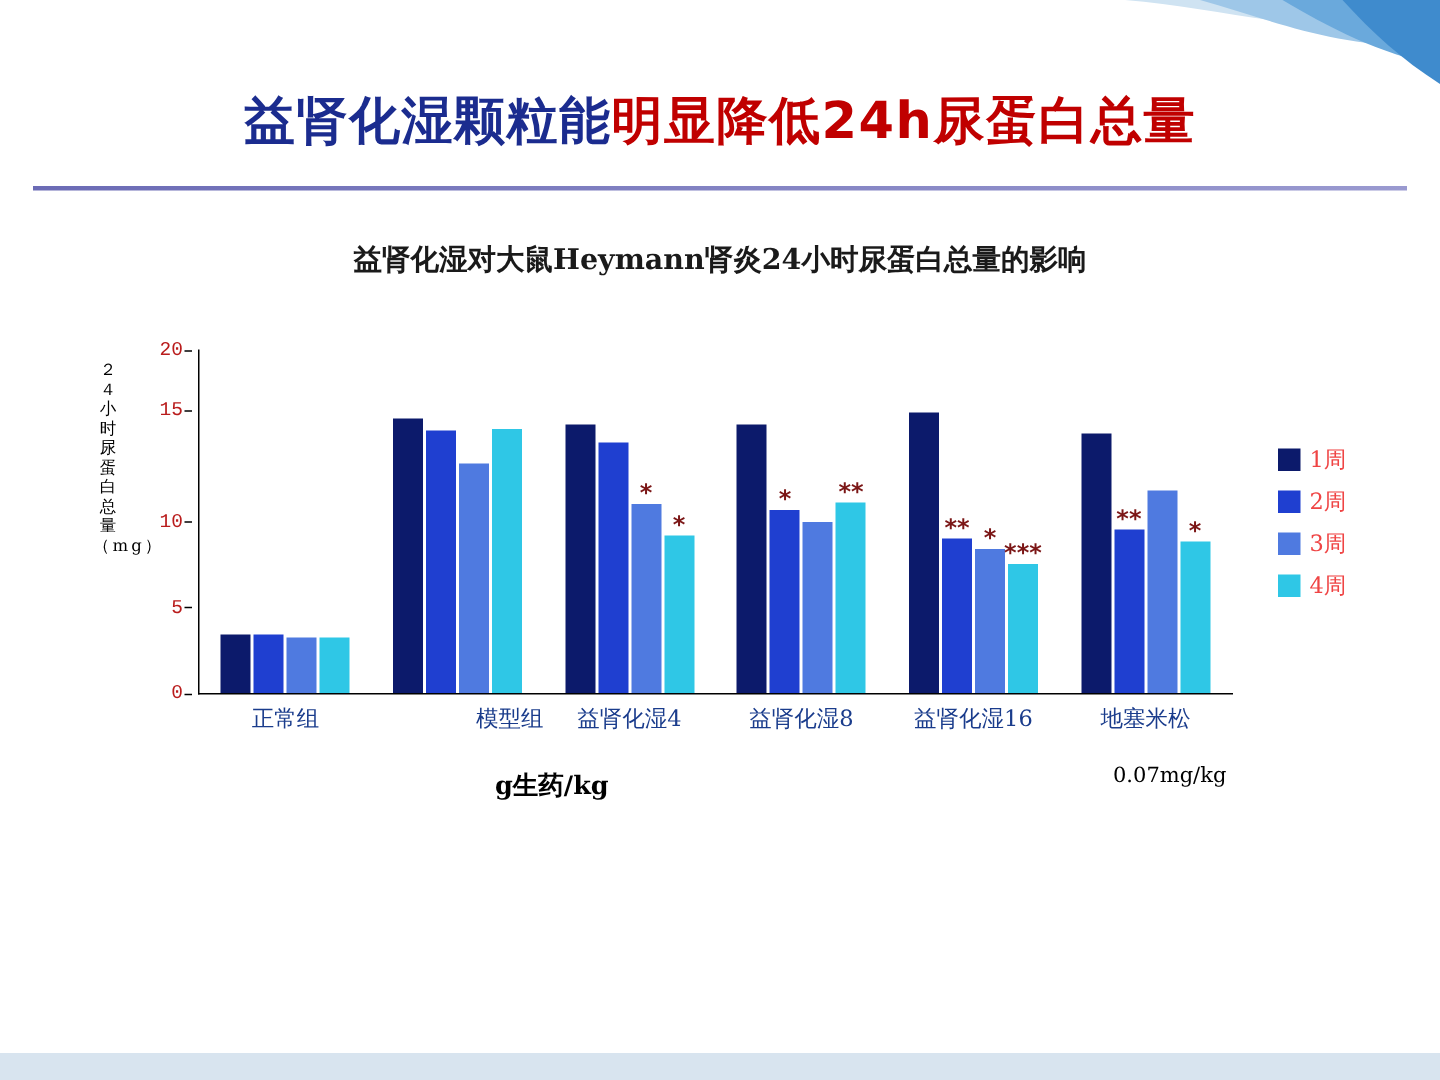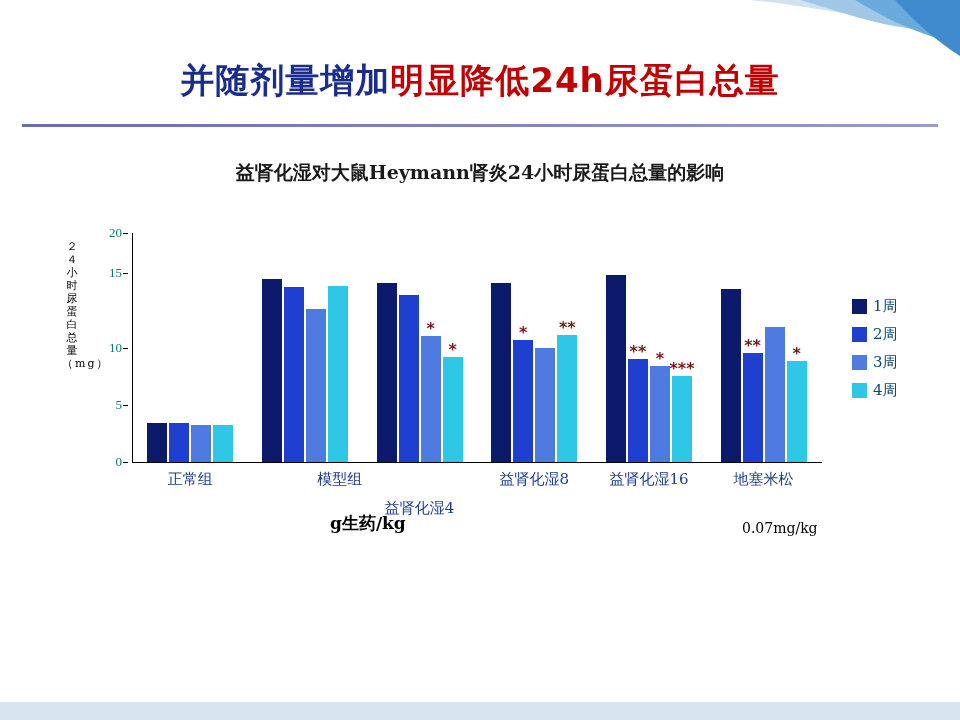--- a/index.html
+++ b/index.html
@@ -94,23 +94,23 @@
   .y-ticks {
     position: absolute;
     left: 84px;
     top: 226px;
     width: 44px;
     height: 244px;
   }
   .y-tick {
     position: absolute;
     right: 6px;
-    font-family: Liberation Serif, serif;
+    font-family: Liberation Mono, monospace;
     font-size: 13px;
-    color: #0f766e;
+    color: #b91c1c;
     transform: translateY(-50%);
   }
   .y-tick .mark {
     position: absolute;
     right: -6px;
     top: 50%;
     width: 5px;
     height: 1px;
     background: #000;
   }
@@ -172,21 +172,21 @@
     left: 330px;
     top: 512px;
     font-family: "DejaVu Serif", serif;
     font-size: 17px;
     font-weight: bold;
     color: #000;
   }
   .x-axis-note {
     position: absolute;
     left: 742px;
-    top: 520px;
+    top: 509px;
     font-family: "DejaVu Serif", serif;
     font-size: 14px;
     color: #000;
   }
 
   
   .legend {
     position: absolute;
     left: 852px;
     top: 292px;
@@ -198,21 +198,21 @@
     height: 28px;
   }
   .legend-swatch {
     width: 15px;
     height: 15px;
     margin-right: 6px;
   }
   .legend-text {
     font-family: "DejaVu Serif", serif;
     font-size: 15px;
-    color: #0c4a6e;
+    color: #ef4444;
   }
 
   
   .footer {
     position: absolute;
     left: 28px;
     top: 578px;
     width: 912px;
     font-family: "DejaVu Sans", sans-serif;
     font-size: 17.5px;
@@ -238,21 +238,21 @@
 
   <svg class="wave" viewBox="0 0 330 120" preserveAspectRatio="none">
     <path d="M120,0 C190,6 250,26 330,16 L330,0 Z" fill="#cfe3f2"></path>
     <path d="M170,0 C220,14 265,34 330,30 L330,0 Z" fill="#9ec7e8"></path>
     <path d="M225,0 C255,18 290,36 330,44 L330,0 Z" fill="#6aa9dc"></path>
     <path d="M265,0 C285,22 305,40 330,56 L330,0 Z" fill="#3f8bcd"></path>
   </svg>
 
   <div class="title-wrap">
     <span class="title">
-      <span class="blue">并随剂量增加</span><span class="red">明显降低24h尿蛋白总量</span>
+      <span class="blue">益肾化湿颗粒能</span><span class="red">明显降低24h尿蛋白总量</span>
     </span>
   </div>
   <div class="title-rule"></div>
 
   <div class="chart-title">益肾化湿对大鼠Heymann肾炎24小时尿蛋白总量的影响</div>
 
   <div class="y-axis-label">２４小时尿蛋白总量（mg）</div>
   <div class="y-ticks">
       <div class="y-tick" style="top: 236px;">0<span class="mark"></span></div>
       <div class="y-tick" style="top: 178.75px;">5<span class="mark"></span></div>
@@ -314,21 +314,21 @@
         </div>
         <div class="bar c3" style="height: 135.11px;"></div>
         <div class="bar c4" style="height: 100.76px;">
           <span class="star">*</span>
         </div>
       </div>
     </div>
   <div class="x-labels">
       <div class="x-label" style="width: 114.667px;">正常组</div>
       <div class="x-label" style="width: 114.667px; text-align: right;">模型组</div>
-      <div class="x-label" style="width: 114.667px; margin-top: 29px;">益肾化湿4</div>
+      <div class="x-label" style="width: 114.667px;">益肾化湿4</div>
       <div class="x-label" style="width: 114.667px;">益肾化湿8</div>
       <div class="x-label" style="width: 114.667px;">益肾化湿16</div>
       <div class="x-label" style="width: 114.667px;">地塞米松</div>
     </div>
 
   <div class="x-axis-title">g生药/kg</div>
   <div class="x-axis-note">0.07mg/kg</div>
 
   <div class="legend">
       <div class="legend-row">

